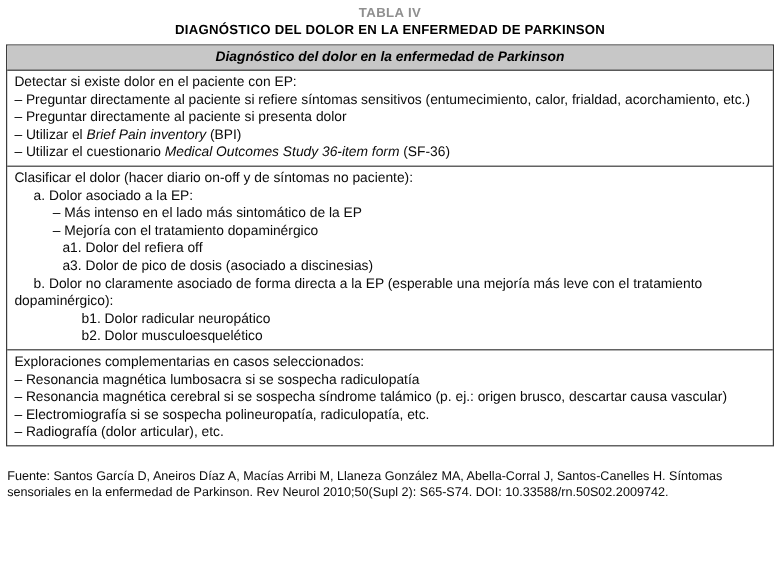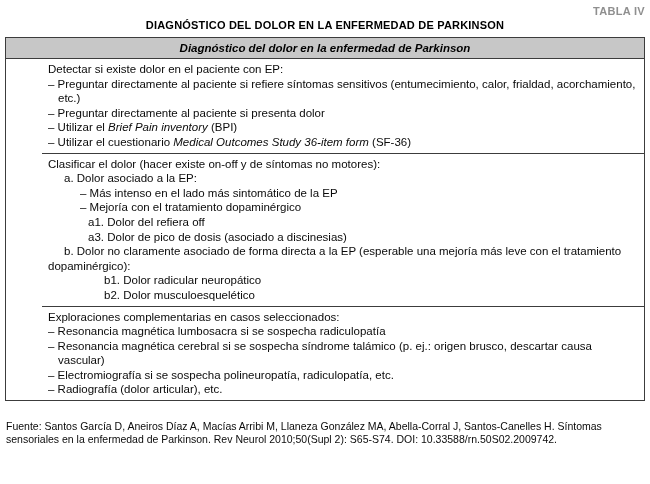--- a/index.html
+++ b/index.html
@@ -5,21 +5,21 @@
   * { margin: 0; padding: 0; box-sizing: border-box; }
   html, body {
     width: 650px; height: 484px;
     background: #ffffff;
     font-family: "Liberation Sans", sans-serif;
     color: #111111;
     overflow: hidden;
   }
   .page { padding: 5px 5px 0 5px; }
   .table-number {
-    text-align: right;
+    text-align: center;
     color: #8f8f8f;
     font-weight: bold;
     font-size: 11px;
     line-height: 13px;
     letter-spacing: .3px;
   }
   .table-caption {
     text-align: center;
     color: #000000;
     font-weight: bold;
@@ -39,21 +39,20 @@
     font-style: italic;
     font-weight: bold;
     font-size: 11.5px;
     line-height: 14px;
     padding: 3px 4px;
     color: #000000;
   }
   .section {
     border-bottom: 1px solid #3c3c3c;
     padding: 3px 6px;
-    margin-left: 36px;
   }
   .section:last-child { border-bottom: none; }
   .line {
     font-size: 11.5px;
     line-height: 14.6px;
     color: #0a0a0a;
   }
   .it { font-style: italic; }
   .source-note {
     font-size: 10.5px;
@@ -74,21 +73,21 @@
     <div class="thead">Diagnóstico del dolor en la enfermedad de Parkinson</div>
     <div id="sections">
         <div class="section">
           <div class="line" style="padding-left: 0px; text-indent: 0px;"><span>Detectar si existe dolor en el paciente con EP:</span></div>
           <div class="line" style="padding-left: 10px; text-indent: -10px;"><span>– Preguntar directamente al paciente si refiere síntomas sensitivos (entumecimiento, calor, frialdad, acorchamiento, etc.)</span></div>
           <div class="line" style="padding-left: 10px; text-indent: -10px;"><span>– Preguntar directamente al paciente si presenta dolor</span></div>
           <div class="line" style="padding-left: 10px; text-indent: -10px;"><span>– Utilizar el </span><span class="it">Brief Pain inventory</span><span> (BPI)</span></div>
           <div class="line" style="padding-left: 10px; text-indent: -10px;"><span>– Utilizar el cuestionario </span><span class="it">Medical Outcomes Study 36-item form</span><span> (SF-36)</span></div>
         </div>
         <div class="section">
-          <div class="line" style="padding-left: 0px; text-indent: 0px;"><span>Clasificar el dolor (hacer existe on-off y de síntomas no motores):</span></div>
+          <div class="line" style="padding-left: 0px; text-indent: 0px;"><span>Clasificar el dolor (hacer diario on-off y de síntomas no paciente):</span></div>
           <div class="line" style="padding-left: 16px; text-indent: 0px;"><span>a. Dolor asociado a la EP:</span></div>
           <div class="line" style="padding-left: 42px; text-indent: -10px;"><span>– Más intenso en el lado más sintomático de la EP</span></div>
           <div class="line" style="padding-left: 42px; text-indent: -10px;"><span>– Mejoría con el tratamiento dopaminérgico</span></div>
           <div class="line" style="padding-left: 40px; text-indent: 0px;"><span>a1. Dolor del refiera off</span></div>
           <div class="line" style="padding-left: 40px; text-indent: 0px;"><span>a3. Dolor de pico de dosis (asociado a discinesias)</span></div>
           <div class="line" style="padding-left: 0px; text-indent: 16px;"><span>b. Dolor no claramente asociado de forma directa a la EP (esperable una mejoría más leve con el tratamiento dopaminérgico):</span></div>
           <div class="line" style="padding-left: 56px; text-indent: 0px;"><span>b1. Dolor radicular neuropático</span></div>
           <div class="line" style="padding-left: 56px; text-indent: 0px;"><span>b2. Dolor musculoesquelético</span></div>
         </div>
         <div class="section">

